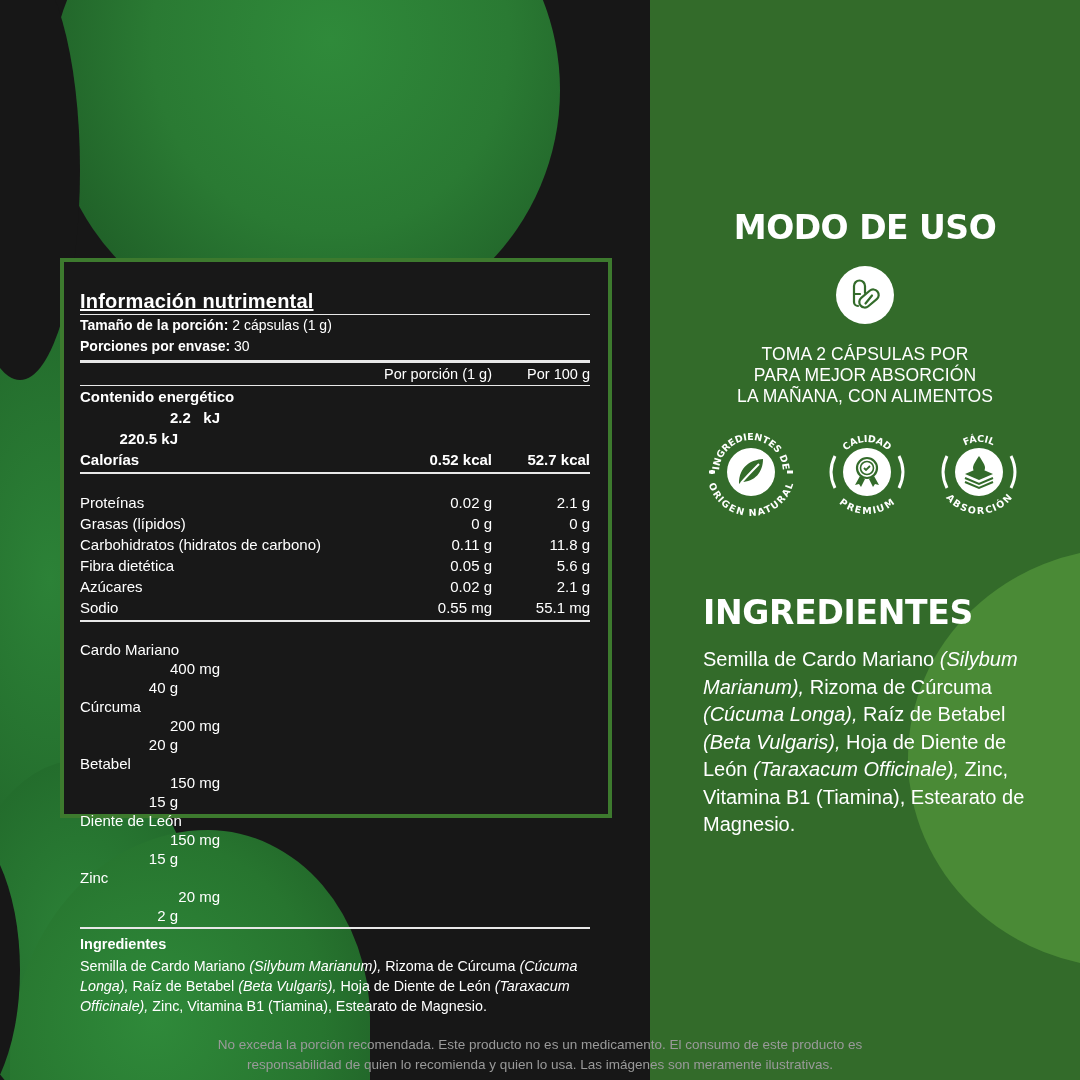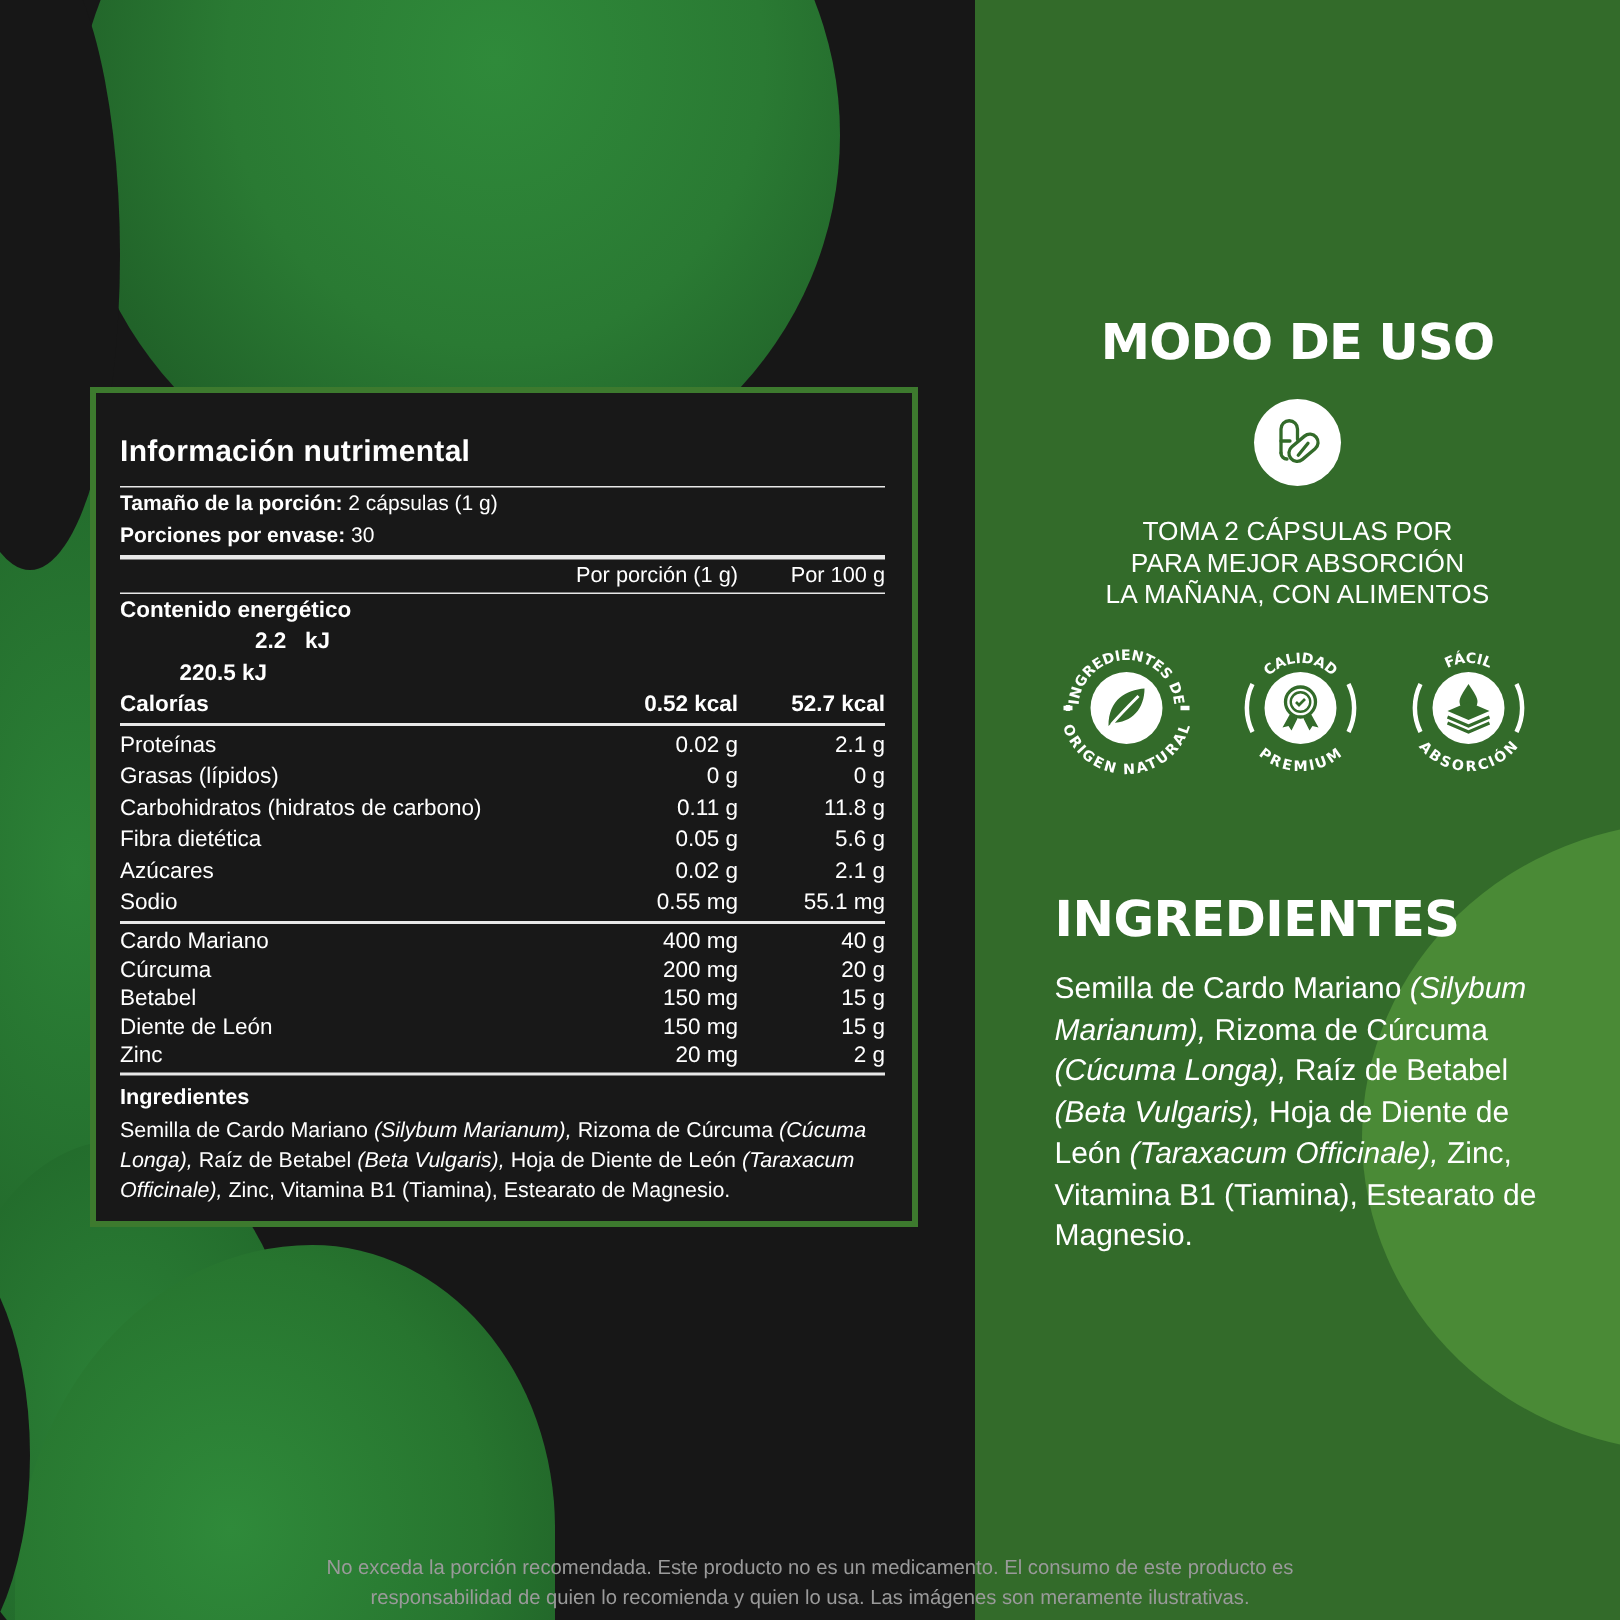--- a/index.html
+++ b/index.html
@@ -24,34 +24,34 @@
 
   
   .right-panel { position: absolute; left: 650px; top: 0; width: 430px; height: 1080px; background: #336b2a; overflow: hidden; }
   .right-circle { position: absolute; left: 258px; top: 548px; width: 440px; height: 420px; border-radius: 50%; background: #4a8a36; }
 
   
   .nutri-card {
     position: absolute; left: 60px; top: 258px; width: 552px; height: 560px;
     background: #181818; border: 4px solid #3d7a2e; padding: 26px 18px 0 16px;
   }
-  .nutri-title { font-size: 20px; font-weight: bold; letter-spacing: 0.2px; padding-bottom: 10px; border-bottom: 1.5px solid #e8e8e8; line-height: 26px; }
+  .nutri-title { font-size: 20px; font-weight: bold; letter-spacing: 0.2px; padding-bottom: 0; border-bottom: 1.5px solid #e8e8e8; line-height: 26px; text-decoration: underline; }
   .serv-row { font-size: 14px; line-height: 21px; }
   .serv-row b { font-weight: bold; }
   .thick-rule { border-top: 3px solid #e8e8e8; margin-top: 3px; }
   .row { display: flex; font-size: 15px; line-height: 21px; }
   .row .lbl { flex: 1; }
   .row .c1 { width: 140px; text-align: right; }
   .row .c2 { width: 98px; text-align: right; }
   .row.bold { font-weight: bold; }
   .row.head { font-size: 14.5px; line-height: 22px; }
   .rule { border-top: 1.5px solid #e8e8e8; }
   .rule.mid { border-top: 2.5px solid #e8e8e8; margin-top: 2px; }
-  .grp { padding-top: 2px; }
-  .grp2 .row { line-height: 19px; }
+  .grp { padding-top: 18px; }
+  .grp2 .row { line-height: 19px; flex-direction: column; }
   .ingr-head { font-size: 14.5px; font-weight: bold; margin-top: 4px; line-height: 22px; }
   .ingr-text { font-size: 14.3px; line-height: 20px; margin-top: 1px; }
   .ingr-text i { font-style: italic; }
 
   
   .modo-title { position: absolute; left: 650px; width: 430px; top: 208px; text-align: center; font-size: 33px; font-weight: 900; font-family: "DejaVu Sans", sans-serif; letter-spacing: -0.5px; }
   .pill-icon { position: absolute; left: 836px; top: 266px; width: 58px; height: 58px; border-radius: 50%; background: #ffffff; display: flex; align-items: center; justify-content: center; }
   .modo-text { position: absolute; left: 650px; width: 430px; top: 344px; text-align: center; font-size: 17.5px; line-height: 21px; letter-spacing: 0.1px; }
 
   .badges { position: absolute; left: 705px; top: 426px; width: 320px; height: 100px; }

